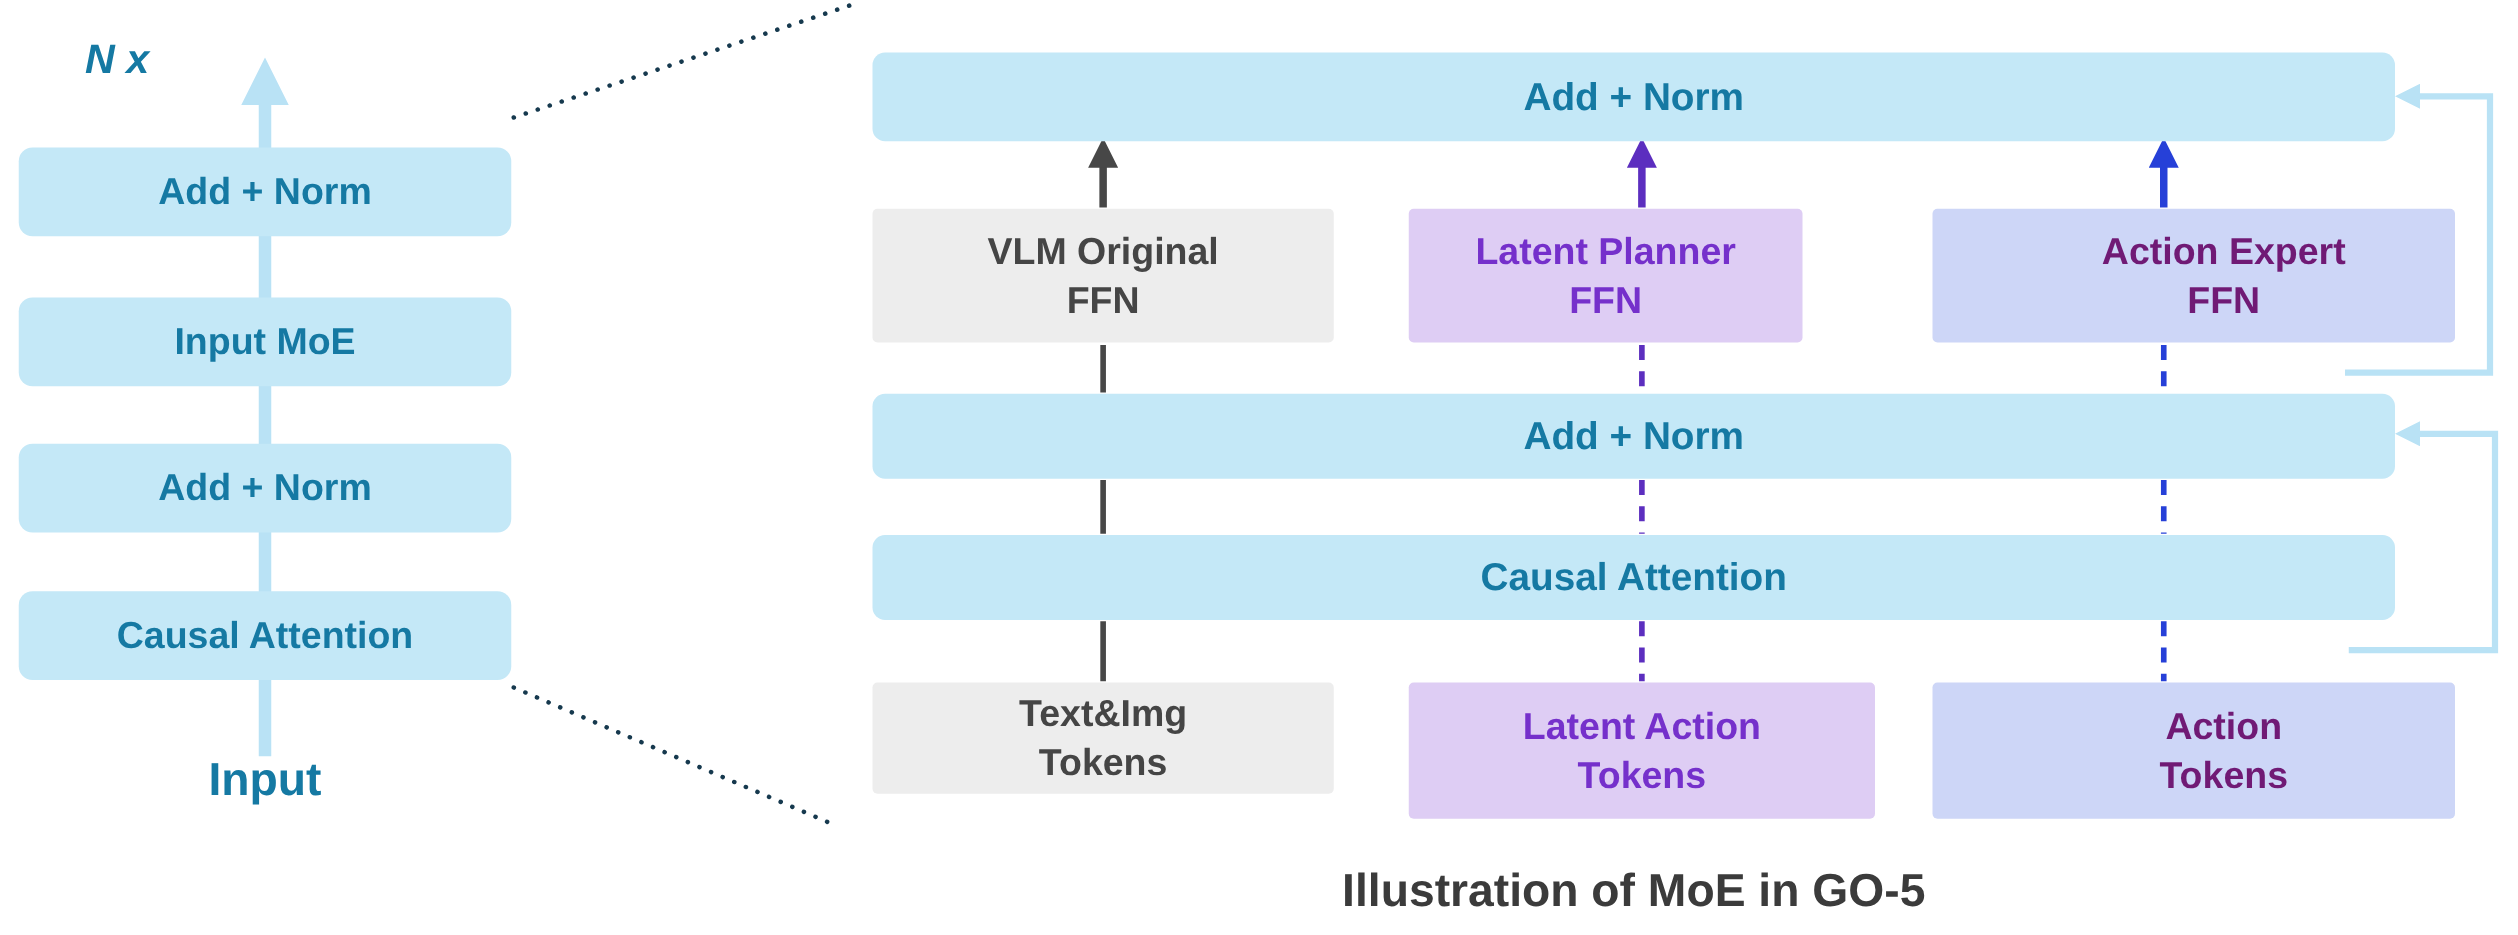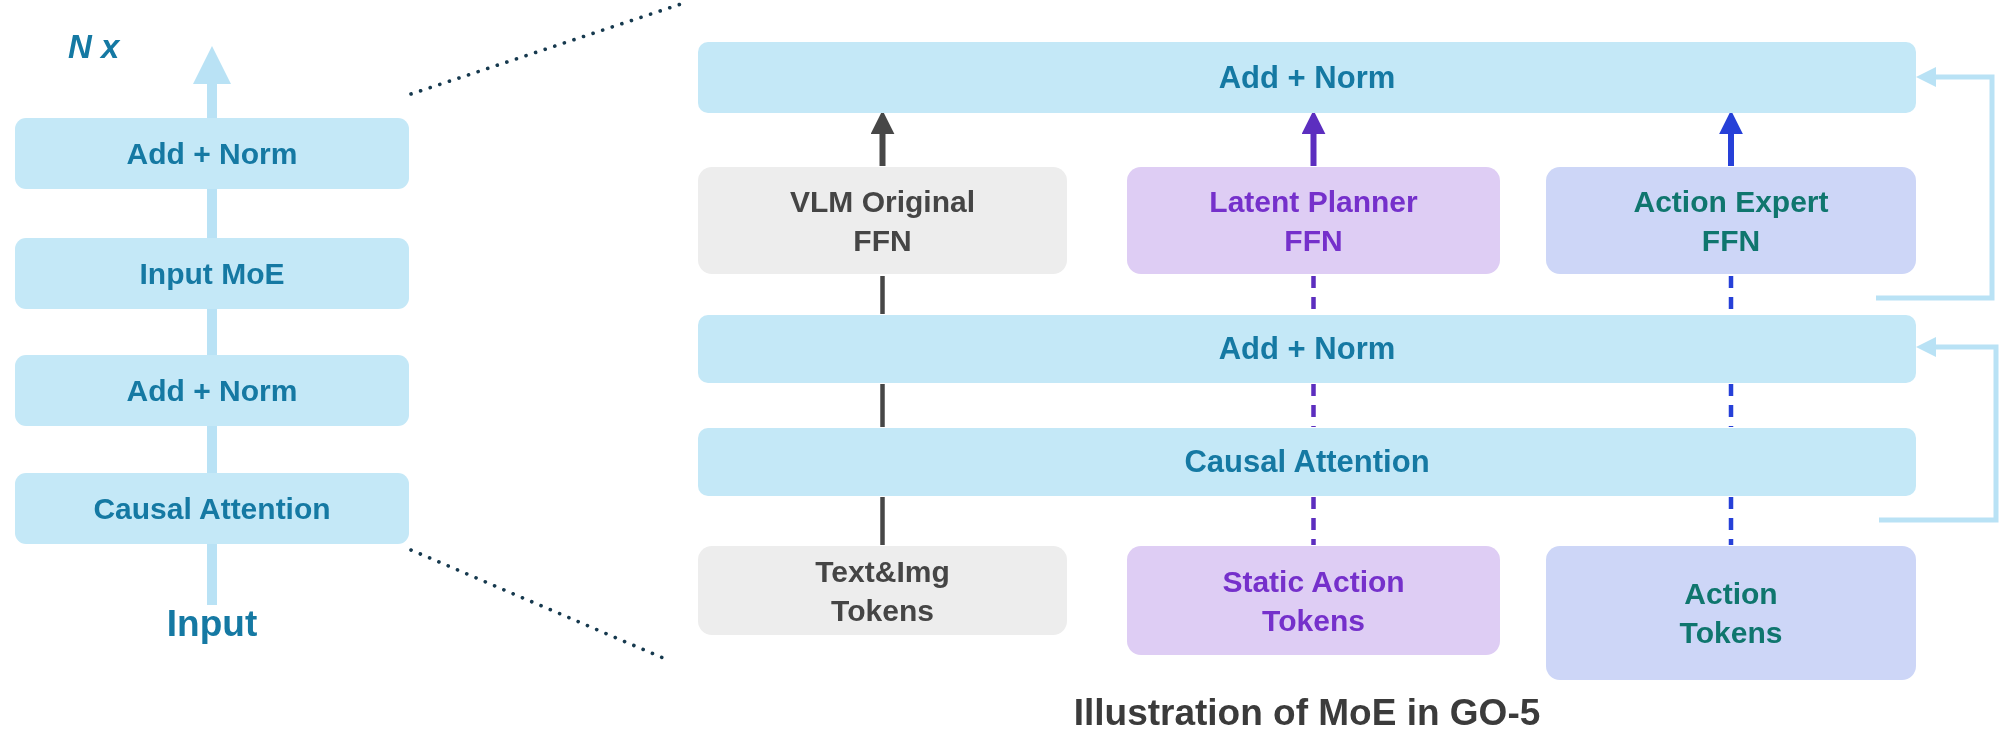--- a/index.html
+++ b/index.html
@@ -33,29 +33,29 @@
   }
   .bar{
     position:absolute;left:698px;width:1218px;
     background:#C4E8F7;border-radius:10px;
     display:flex;align-items:center;justify-content:center;
     color:#1579A3;font-weight:bold;font-size:31px;
     z-index:2;
   }
   .box{
     position:absolute;
-    border-radius:14px;
+    border-radius:4px;
     display:flex;align-items:center;justify-content:center;
     text-align:center;white-space:pre-line;
     font-weight:bold;font-size:30px;line-height:1.3;
     z-index:2;
   }
   .box.gray{background:#EDEDED;color:#454545;}
   .box.purple{background:#DECDF4;color:#7530CB;}
-  .box.blue{background:#CDD6F7;color:#0f766e;}
+  .box.blue{background:#CDD6F7;color:#701a75;padding-left:48px;}
   .caption{
     position:absolute;left:698px;top:692px;width:1218px;
     text-align:center;color:#3B3B3B;font-weight:bold;font-size:37px;
     z-index:2;
   }
 </style>
 </head>
 <body>
 
 <div class="canvas">
@@ -106,29 +106,29 @@
   <div class="left-block" style="top:118px;">Add + Norm</div>
   <div class="left-block" style="top:238px;">Input MoE</div>
   <div class="left-block" style="top:355px;">Add + Norm</div>
   <div class="left-block" style="top:473px;">Causal Attention</div>
   <div class="input-label">Input</div>
 
   <div class="bar" style="top:42px;height:71px;">Add + Norm</div>
 
   <div class="box gray" style="left:698px;top:167px;width:369px;height:107px;">VLM Original
 FFN</div>
-  <div class="box purple" style="left:1127px;top:167px;width:373px;height:107px;">Latent Planner
+  <div class="box purple" style="left:1127px;top:167px;width:315px;height:107px;">Latent Planner
 FFN</div>
   <div class="box blue" style="left:1546px;top:167px;width:370px;height:107px;">Action Expert
 FFN</div>
 
   <div class="bar" style="top:315px;height:68px;">Add + Norm</div>
   <div class="bar" style="top:428px;height:68px;">Causal Attention</div>
 
   <div class="box gray" style="left:698px;top:546px;width:369px;height:89px;">Text&amp;Img
 Tokens</div>
-  <div class="box purple" style="left:1127px;top:546px;width:373px;height:109px;">Static Action
+  <div class="box purple" style="left:1127px;top:546px;width:373px;height:109px;">Latent Action
 Tokens</div>
-  <div class="box blue" style="left:1546px;top:546px;width:370px;height:134px;">Action
+  <div class="box blue" style="left:1546px;top:546px;width:370px;height:109px;">Action
 Tokens</div>
 
   <div class="caption">Illustration of MoE in GO-5</div>
 </div>
 
 </body></html>

